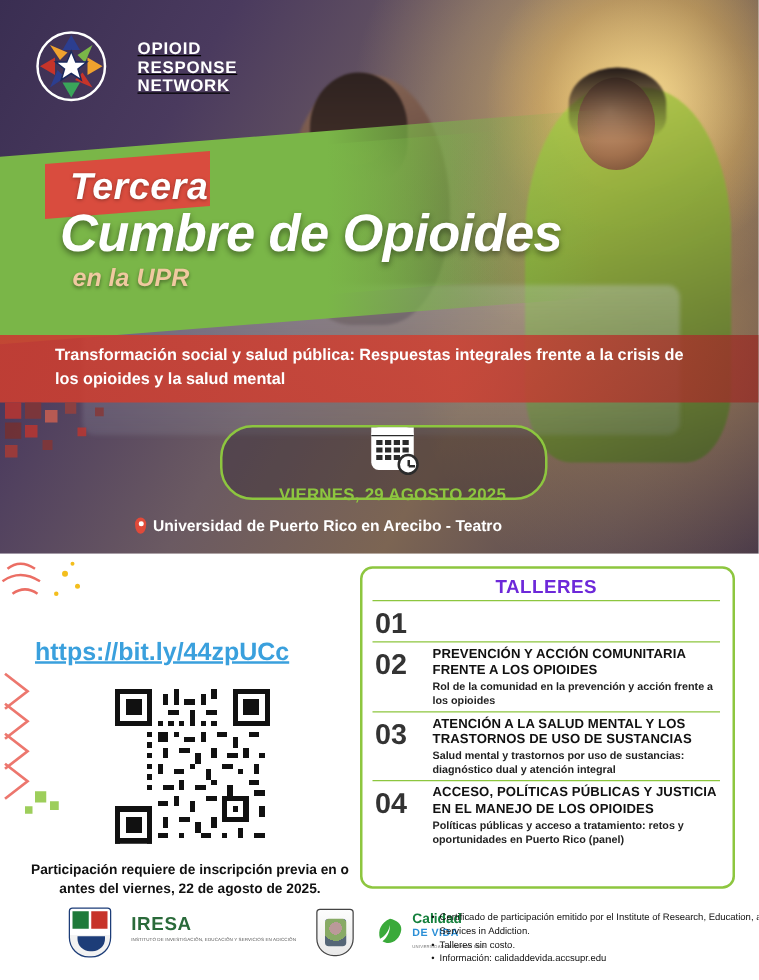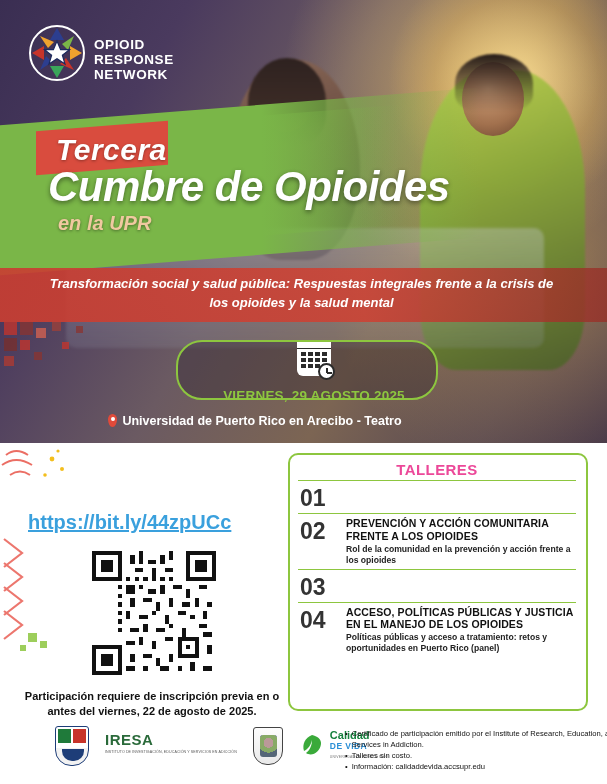--- a/index.html
+++ b/index.html
@@ -75,21 +75,21 @@
     position: absolute; left: -40px; top: 122px; width: 440px; height: 120px;
     background: linear-gradient(90deg, rgba(122,182,72,.95) 0%, rgba(122,182,72,.55) 70%, rgba(122,182,72,0) 100%);
     transform: skewY(-4.5deg);
   }
   .red-slab {
     position: absolute; left: 36px; top: 126px; width: 132px; height: 44px;
     background: #d94c3e; transform: skewY(-4.5deg);
   }
 
   
-  .logo-wrap { position: absolute; left: 28px; top: 24px; display: flex; align-items: flex-end; gap: 8px; }
+  .logo-wrap { position: absolute; left: 28px; top: 24px; display: flex; align-items: center; gap: 24px; text-decoration: underline; }
   .logo-mark { width: 58px; height: 58px; position: relative; }
   .logo-text {
     color: #ffffff; font-weight: bold; font-size: 13.5px; line-height: 15px;
     letter-spacing: .6px;
   }
 
   
   .kicker {
     position: absolute; left: 56px; top: 133px;
     color: #ffffff; font-size: 30px; font-weight: bold; font-style: italic;
@@ -107,21 +107,21 @@
     text-shadow: 0 1px 3px rgba(0,0,0,.4);
   }
 
   
   .ribbon {
     position: absolute; left: 0; top: 268px; width: 607px; height: 54px;
     background: linear-gradient(90deg, rgba(200,62,50,.92) 0%, rgba(205,66,52,.88) 60%, rgba(150,48,40,.80) 100%);
   }
   .ribbon-text {
     position: absolute; left: 0; top: 274px; width: 603px;
-    text-align: center; color: #ffffff; font-size: 13px; font-style: italic;
+    text-align: left; color: #ffffff; font-size: 13px; 
     font-weight: bold; line-height: 19px; padding: 0 44px;
   }
 
   
   .mosaic { position: absolute; left: 0; top: 318px; width: 180px; height: 56px; opacity: .75; }
   .mosaic i { position: absolute; display: block; }
 
   
   .date-pill {
     position: absolute; left: 176px; top: 340px; width: 262px; height: 60px;
@@ -182,21 +182,21 @@
     font-size: 11px; font-weight: bold; color: #111; line-height: 15px;
   }
 
   
   .talleres {
     position: absolute; left: 288px; top: 10px; width: 300px; height: 258px;
     border: 2.5px solid #8dc63f; border-radius: 10px; background: #ffffff;
     padding: 6px 10px 6px 8px;
   }
   .talleres-title {
-    text-align: center; font-size: 15px; font-weight: bold; color: #ec4899;
+    text-align: center; font-size: 15px; font-weight: bold; color: #6d28d9;
     letter-spacing: .4px; margin-bottom: 2px;
   }
   .tallerrow { display: flex; gap: 8px; padding: 3px 0 3px 2px; border-top: 1.5px solid #8dc63f; }
   .tallerrow:first-of-type { border-top: none; }
   .tnum { font-size: 23px; font-weight: bold; color: #333; flex: none; width: 38px; line-height: 1.05; padding-top: 2px; }
   .tbody { flex: 1; }
   .tname { font-size: 10.5px; font-weight: bold; color: #111; line-height: 12.5px; letter-spacing: .1px; }
   .tdesc { font-size: 8.6px; font-weight: bold; color: #222; line-height: 11px; margin-top: 1.5px; }
 
   
@@ -459,20 +459,24 @@
       <div class="tallerrow">
         <div class="tnum">02</div>
         <div class="tbody">
           <div class="tname">PREVENCIÓN Y ACCIÓN COMUNITARIA FRENTE A LOS OPIOIDES</div>
           <div class="tdesc">Rol de la comunidad en la prevención y acción frente a los opioides</div>
         </div>
       </div>
 
       <div class="tallerrow">
         <div class="tnum">03</div>
+        <div class="tbody">
+          <div class="tname">ATENCIÓN A LA SALUD MENTAL Y LOS TRASTORNOS DE USO DE SUSTANCIAS</div>
+          <div class="tdesc">Salud mental y trastornos por uso de sustancias: diagnóstico dual y atención integral</div>
+        </div>
       </div>
 
       <div class="tallerrow">
         <div class="tnum">04</div>
         <div class="tbody">
           <div class="tname">ACCESO, POLÍTICAS PÚBLICAS Y JUSTICIA EN EL MANEJO DE LOS OPIOIDES</div>
           <div class="tdesc">Políticas públicas y acceso a tratamiento: retos y oportunidades en Puerto Rico (panel)</div>
         </div>
       </div>
     </div>

